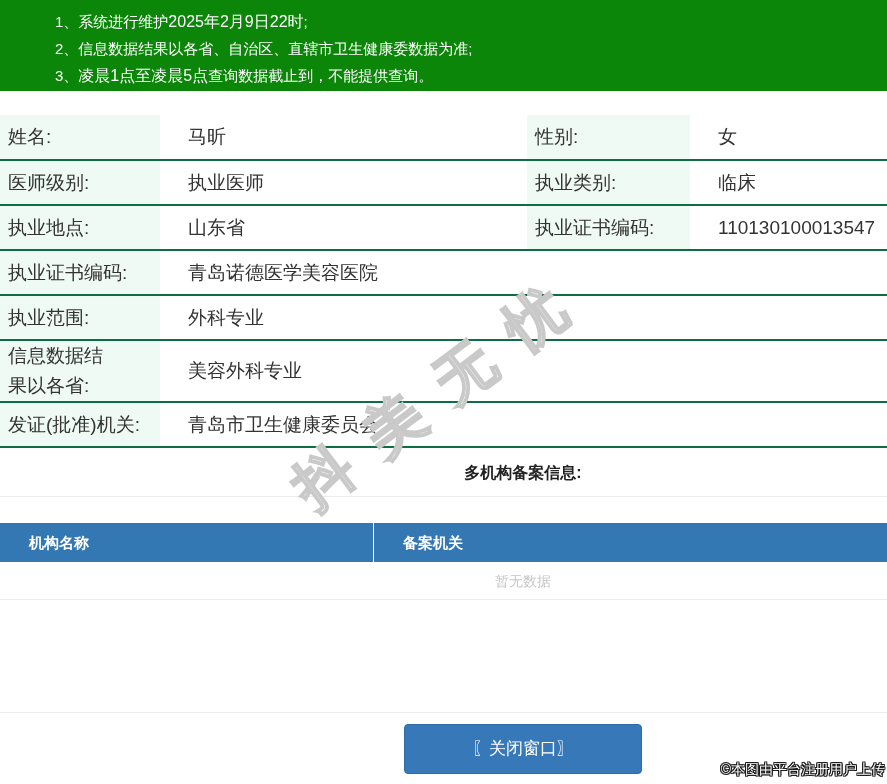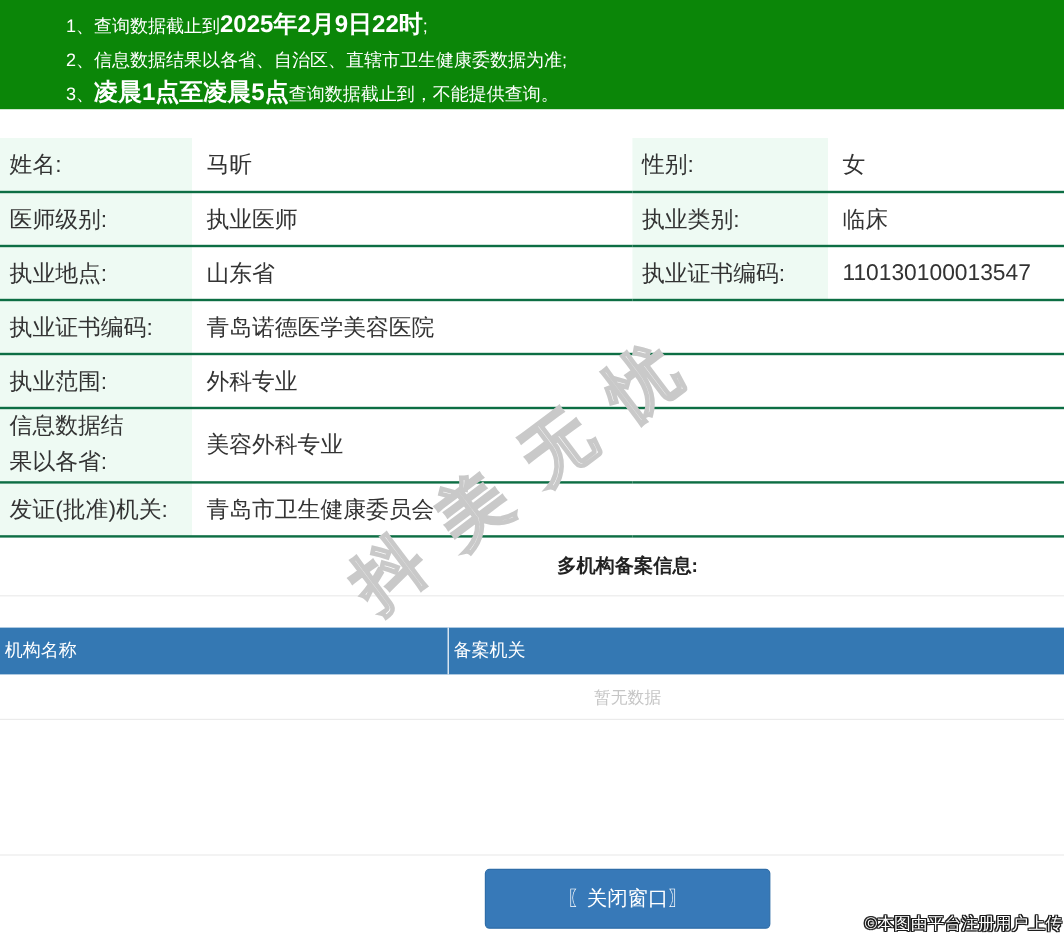--- a/index.html
+++ b/index.html
@@ -18,56 +18,57 @@
 
   
   .banner {
     width: 1046px; height: 91px;
     background: var(--banner_green, #0b8608);
     color: #fff;
     padding: 8px 0 0 55px;
     font-size: 15px;
   }
   .notice-line { line-height: 27px; white-space: nowrap; }
-  .notice-line b { font-weight: bold; font-size: 20px; }
+  .notice-line b { font-weight: normal; font-size: 16px; }
 
   .gap1 { height: 24px; }
 
   
   table.info {
     width: 1046px;
     border-collapse: collapse;
     table-layout: fixed;
   }
   table.info td {
     border-bottom: 2px solid var(--line_green, #0d6e44);
     height: 45px;
     font-size: 19px;
     color: #333;
     vertical-align: middle;
   }
   td.lbl { background: var(--label_bg, #eefaf3); padding: 0 8px; }
-  td.val { padding: 0 12px; }
+  td.val { padding: 0 28px; }
   td.lbl .narrow { display: block; width: 112px; line-height: 30px; }
 
   
   .section-head {
     width: 1046px; height: 49px; line-height: 49px;
     text-align: center; font-weight: bold; font-size: 16px; color: #222;
     border-bottom: 1px solid #ebebeb;
   }
   .gap2 { height: 26px; }
   .org-header {
     display: flex; width: 1046px; height: 39px;
     background: var(--header_blue, #3478b3);
   }
   .org-header .col {
     height: 39px; line-height: 39px;
     color: #fff; font-size: 15px;
-    padding-left: 4px;
+    padding-left: 29px;
+    font-weight: bold;
   }
   .org-header .c1 { width: 373px; }
   .org-header .c2 { width: 303px; border-left: 1px solid #fff; }
   .org-header .c3 { width: 370px; border-left: 1px solid #fff; }
   .empty-row {
     width: 1046px; height: 38px; line-height: 38px;
     text-align: center; color: #c6c6c6; font-size: 14px;
     border-bottom: 1px solid #ebebeb;
   }
   .spacer { width: 1046px; height: 113px; border-bottom: 1px solid #ebebeb; }
@@ -110,21 +111,21 @@
     white-space: nowrap;
   }
 </style>
 </head>
 <body>
 
 <div class="viewport">
   <div class="page">
 
     <div class="banner">
-      <div class="notice-line"><span>1、</span><span>查询数据截止到</span><b>2025年2月9日22时</b><span>;</span></div>
+      <div class="notice-line"><span>1、</span><span>系统进行维护</span><b>2025年2月9日22时</b><span>;</span></div>
       <div class="notice-line"><span>2、</span><span>信息数据结果以各省、自治区、直辖市卫生健康委数据为准;</span><b></b><span></span></div>
       <div class="notice-line"><span>3、</span><span></span><b>凌晨1点至凌晨5点</b><span>查询数据截止到，不能提供查询。</span></div>
     </div>
 
     <div class="gap1"></div>
 
     <table class="info">
       <colgroup>
           <col style="width:160px">
           <col style="width:367px">

